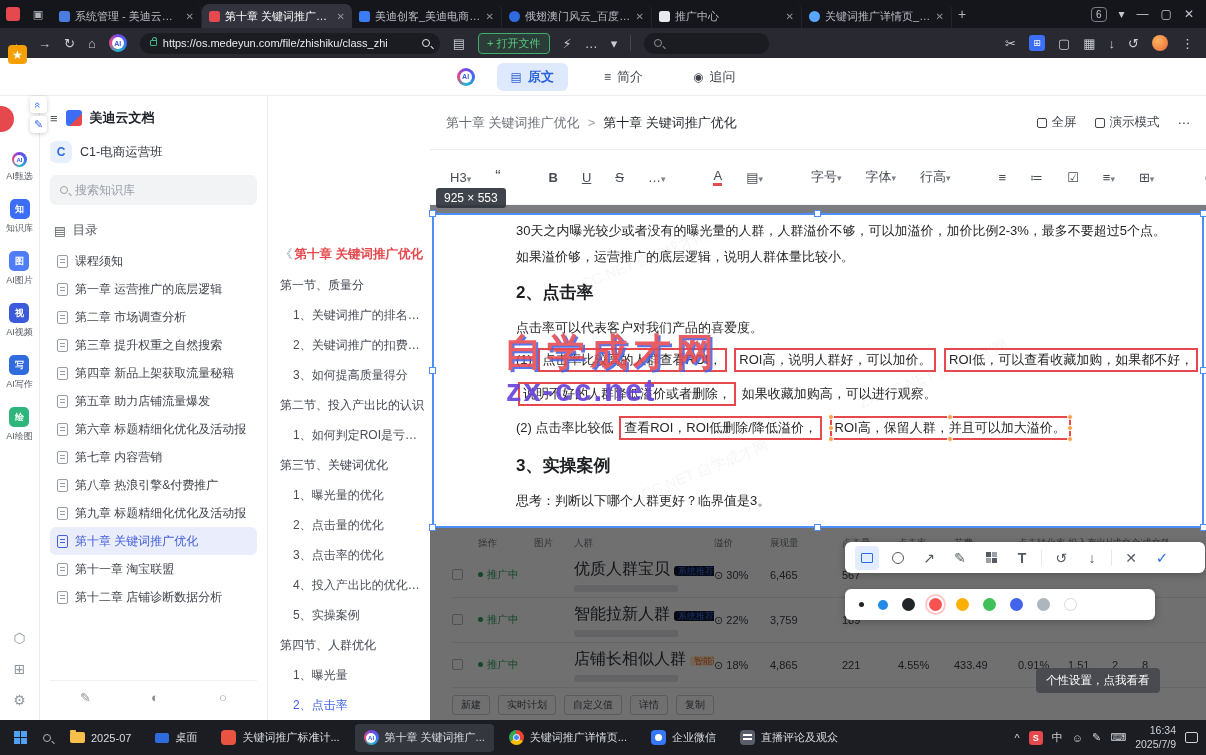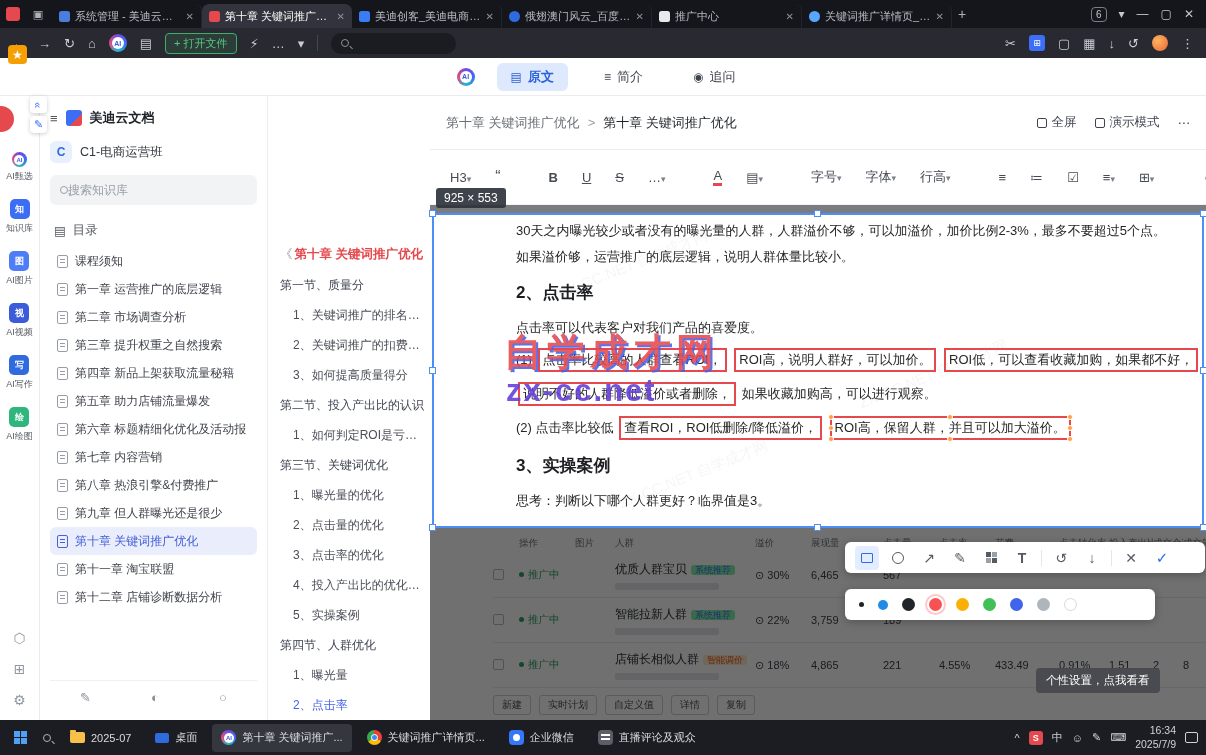--- a/index.html
+++ b/index.html
@@ -47,21 +47,21 @@
   .rail{width:40px;border-right:1px solid #ececf0;display:flex;flex-direction:column;align-items:center;padding-top:56px;gap:16px;flex:none}
   .rail-item{display:flex;flex-direction:column;align-items:center;gap:3px;font-size:9px;color:#565b63}
   .rail-ic{width:20px;height:20px;border-radius:5px;color:#fff;font-size:9px;display:flex;align-items:center;justify-content:center;font-weight:bold}
   .rail-bottom{margin-top:auto;margin-bottom:12px;display:flex;flex-direction:column;gap:15px;color:#9097a1;font-size:14px;align-items:center}
 
   .docpanel{width:228px;border-right:1px solid #ececf0;padding:13px 10px 6px;display:flex;flex-direction:column;flex:none}
   .dp-head{display:flex;align-items:center;gap:8px;font-size:13px;font-weight:bold;color:#1f2329;margin-bottom:14px}
   .md-logo{width:16px;height:16px;border-radius:3px;background:linear-gradient(135deg,#3b6ef5 60%,#e5484d 60%);flex:none}
   .dp-class{display:flex;align-items:center;gap:8px;margin-bottom:12px;font-size:12.5px;color:#33373f}
   .c-badge{width:22px;height:22px;border-radius:6px;background:#e8f0fe;color:#2f6bdf;font-weight:bold;font-size:12px;display:flex;align-items:center;justify-content:center;flex:none}
-  .dp-search{display:flex;align-items:center;height:30px;background:#f2f3f5;border-radius:6px;padding:0 10px;color:#9aa0a8;font-size:12px;margin-bottom:12px}
+  .dp-search{display:flex;align-items:center;gap:7px;height:30px;background:#f2f3f5;border-radius:6px;padding:0 10px;color:#9aa0a8;font-size:12px;margin-bottom:12px}
   .dp-dir{display:flex;align-items:center;gap:7px;height:26px;color:#53575e;font-size:12.5px;margin-bottom:4px;padding:0 4px}
   .chapter{display:flex;align-items:center;gap:7px;height:28px;padding:0 7px;border-radius:6px;font-size:12px;color:#40444c;white-space:nowrap;overflow:hidden}
   .chapter.sel{background:#e9edfc;color:#4560d8}
   .doc-ic{width:11px;height:13px;border:1.2px solid #979ca6;border-radius:2px;position:relative;flex:none}
   .doc-ic::after{content:"";position:absolute;left:2px;top:3px;right:2px;height:1.1px;background:#979ca6;box-shadow:0 3px 0 #979ca6}
   .chapter.sel .doc-ic,.chapter.sel .doc-ic::after{border-color:#4560d8;background-color:transparent}
   .chapter.sel .doc-ic::after{background:#4560d8;box-shadow:0 3px 0 #4560d8}
   .dp-foot{margin-top:auto;border-top:1px solid #f0f0f2;display:flex;justify-content:space-around;align-items:center;height:34px;color:#8a8f98;font-size:13px}
 
   .tocpanel{width:162px;padding:150px 4px 0 12px;font-size:12px;flex:none;overflow:hidden}
@@ -102,33 +102,33 @@
   .odot{position:absolute;width:6px;height:6px;border-radius:50%;background:#ff9f43;border:1px solid #fff;z-index:5}
   .odot.tl{left:-4px;top:-4px}.odot.tm{left:50%;top:-4px;margin-left:-3px}.odot.tr{right:-4px;top:-4px}
   .odot.ml{left:-4px;top:50%;margin-top:-3px}.odot.mr{right:-4px;top:50%;margin-top:-3px}
   .odot.bl{left:-4px;bottom:-4px}.odot.bm{left:50%;bottom:-4px;margin-left:-3px}.odot.br{right:-4px;bottom:-4px}
 
   .wm1{position:absolute;left:70px;top:112px;font-size:38px;font-weight:bold;color:#e5484d;text-shadow:2px 2px 0 #4263eb;letter-spacing:5px;opacity:.88;z-index:4;pointer-events:none}
   .wm2{position:absolute;left:72px;top:158px;font-size:31px;font-weight:bold;color:#6741d9;letter-spacing:2px;opacity:.9;z-index:4;pointer-events:none}
   .wm-faint{position:absolute;font-size:15px;color:#8a8f98;opacity:.08;transform:rotate(-22deg);white-space:nowrap;z-index:1;pointer-events:none}
 
   
-  .table-wrap{position:absolute;left:0;right:0;top:323px;bottom:0;background:#fff;filter:brightness(.44);z-index:1;padding:5px 0 0 63px;font-size:11px;color:#3c4049;overflow:hidden}
+  .table-wrap{position:absolute;left:0;right:0;top:323px;bottom:0;background:#fff;filter:brightness(.44);z-index:1;padding:5px 0 0 22px;font-size:11px;color:#3c4049;overflow:hidden}
   .thead{display:flex;align-items:center;height:20px;color:#6b7077;font-size:9.5px}
   .thead span{white-space:nowrap;overflow:hidden}
   .trow{display:flex;align-items:center;height:45px;border-bottom:1px solid #e9eaee}
   .cl{flex:none;overflow:hidden;white-space:nowrap}
   .w-chk{width:26px}.w-st{width:56px}.w-th{width:40px}.w-nm{width:140px}.w-pr{width:56px}
   .w-im{width:72px}.w-ck{width:56px}.w-ct{width:56px}.w-co{width:64px}.w-cv{width:50px}.w-ro{width:44px}.w-or{width:30px}.w-am{width:26px}
   .chk{width:11px;height:11px;border:1.2px solid #b4b8c0;border-radius:2px;display:inline-block}
   .gdot{display:inline-block;width:5px;height:5px;border-radius:50%;background:#2f9e5f;margin-right:4px;vertical-align:1px}
   .status{color:#2f9e5f;font-size:10.5px}
   .thumb{width:30px;height:30px;border-radius:4px;background:#d8dade}
-  .nm{font-size:12px;color:#2c2f36}
-  .tag{background:#86efac;color:#3b6ef5;border-radius:3px;padding:0 4px;font-size:9px;margin-left:4px}
+  .nm{font-size:16px;color:#2c2f36}
+  .tag{background:#0f172a;color:#3b6ef5;border-radius:3px;padding:0 4px;font-size:9px;margin-left:4px}
   .tag.org{background:#ffe8cc;color:#e8590c}
   .sub{height:7px;width:104px;background:#e3e4e8;border-radius:2px;margin-top:5px}
   .fchips{display:flex;gap:8px;margin-top:7px}
   .fchip{border:1px solid #c8ccd4;border-radius:3px;padding:2px 8px;font-size:10px;color:#4a4e57;background:#fff}
 
   
   .anno-bar{position:absolute;left:845px;top:542px;width:360px;height:31px;background:#fff;border-radius:6px;box-shadow:0 2px 8px rgba(0,0,0,.25);display:flex;align-items:center;gap:7px;padding:0 10px;z-index:20}
   .tool{width:24px;height:24px;display:flex;align-items:center;justify-content:center;color:#555a63;font-size:14px;border-radius:4px}
   .tool.sel-tool{background:#e3edff}
   .i-rect{width:12px;height:10px;border:1.6px solid #2b6de8;border-radius:1px}
@@ -217,20 +217,25 @@
       <span>✕</span>
     </div>
   </div>
 
   <div class="toolbar">
     <span class="tb-glyph">←</span>
     <span class="tb-glyph">→</span>
     <span class="tb-glyph">↻</span>
     <span class="tb-glyph">⌂</span>
     <span class="ai-logo"></span>
+    <div class="urlbar">
+      <span class="lock"></span>
+      <span>https://os.medeyun.com/file/zhishiku/class_zhi</span>
+      <span class="i-search" style="margin-left:auto"></span>
+    </div>
     <span class="tb-glyph">▤</span>
     <span class="chip-openfile">
       <span>+ 打开文件</span>
     </span>
     <span class="tb-glyph">⚡</span>
     <span class="tb-glyph">…</span>
     <span class="tb-glyph">▾</span>
     <span class="vsep"></span>
     <div class="mini-search">
       <span class="i-search"></span>
@@ -345,21 +350,21 @@
       <div class="chapter">
           <span class="doc-ic"></span>
           <span>第七章 内容营销</span>
         </div>
       <div class="chapter">
           <span class="doc-ic"></span>
           <span>第八章 热浪引擎&amp;付费推广</span>
         </div>
       <div class="chapter">
           <span class="doc-ic"></span>
-          <span>第九章 但人群曝光还是很少</span>
+          <span>第九章 标题精细化优化及活动报</span>
         </div>
       <div class="chapter sel">
           <span class="doc-ic"></span>
           <span>第十章 关键词推广优化</span>
         </div>
       <div class="chapter">
           <span class="doc-ic"></span>
           <span>第十一章 淘宝联盟</span>
         </div>
       <div class="chapter">
@@ -609,20 +614,24 @@
       </span>
     <span class="i-search" style="color:#aeb2b9;margin:0 4px"></span>
     <span class="tbi">
         <span class="ic-folder"></span>
         <span>2025-07</span>
       </span>
     <span class="tbi">
         <span class="ic-desktop"></span>
         <span>桌面</span>
       </span>
+    <span class="tbi">
+        <span class="ic-red"></span>
+        <span>关键词推广标准计...</span>
+      </span>
     <span class="tbi active">
         <span class="ai-logo sm"></span>
         <span>第十章 关键词推广...</span>
       </span>
     <span class="tbi">
         <span class="ic-chrome"></span>
         <span>关键词推广详情页...</span>
       </span>
     <span class="tbi">
         <span class="ic-wecom"></span>

